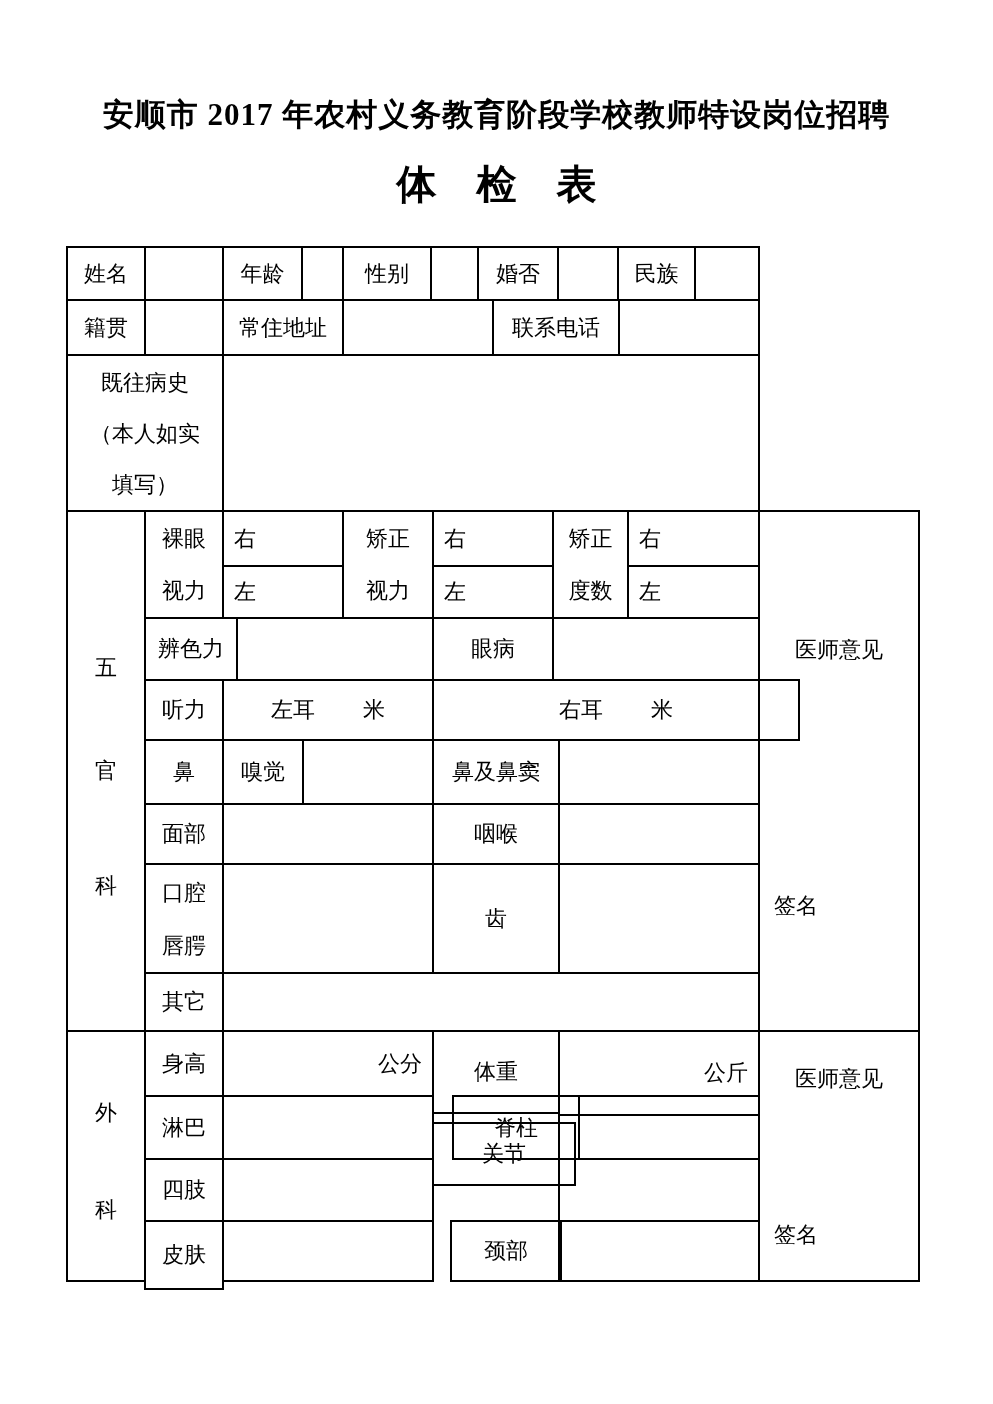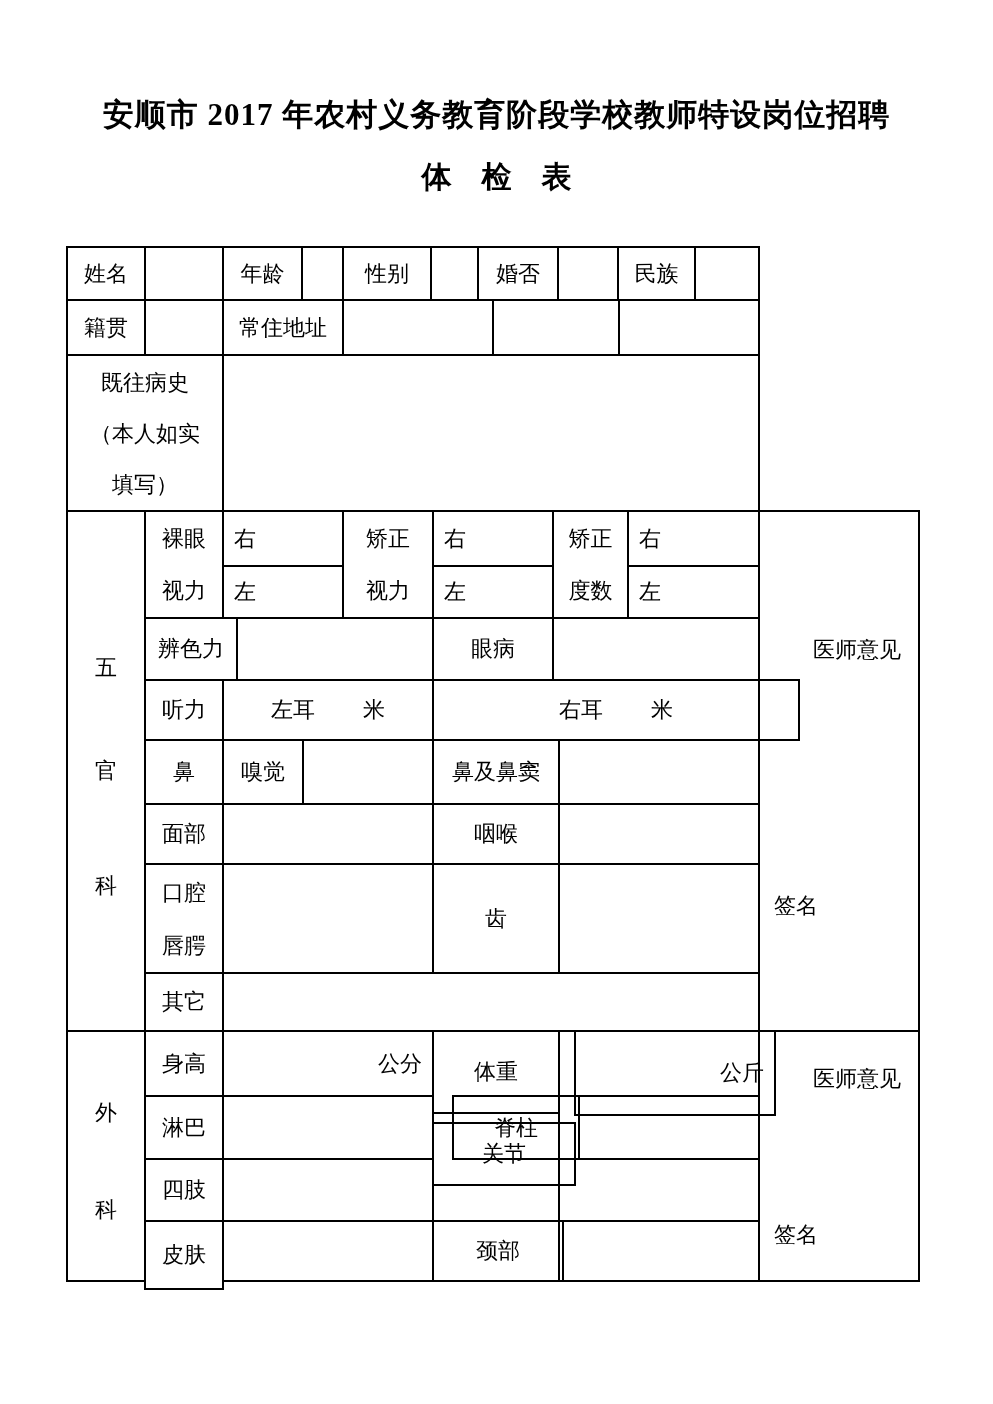--- a/index.html
+++ b/index.html
@@ -7,39 +7,39 @@
     position:relative; width:993px; height:1404px; background:#ffffff;
     font-family:"Liberation Serif","DejaVu Serif",serif; color:#000;
     overflow:hidden;
   }
   .title1 {
     position:absolute; top:94px; left:0; width:100%;
     text-align:center; font-size:31px; font-weight:bold; letter-spacing:1px;
   }
   .title2 {
     position:absolute; top:157px; left:0; width:100%;
-    text-align:center; font-size:30px; font-weight:bold;
+    text-align:center; font-size:40px; font-weight:bold;
   }
   .form-table { position:absolute; left:66px; top:246px; width:854px; height:1036px; }
   .cell {
     position:absolute; box-sizing:border-box; border:2px solid #000;
     display:flex; align-items:center; justify-content:center;
     font-size:22px; line-height:1; white-space:nowrap;
   }
   .pad-left { justify-content:flex-start; padding-left:10px; }
   .unit-right { justify-content:flex-end; padding-right:10px;align-items:center; }
   .stack { flex-direction:column; }
   .stack span { display:block; line-height:52px;text-align:center; }
   .stack.tight span { line-height:53px; }
   .hist span { line-height:51px; }
   .ear-cell { gap:48px; }
   .vcol { flex-direction:column; }
   .vcol span { position:absolute; left:0; width:100%; text-align:center; line-height:22px; }
   .side { display:block; }
-  .side .op { position:absolute; left:0; width:100%; text-align:center; line-height:22px;padding-left:18px; }
+  .side .op { position:absolute; left:0; width:100%; text-align:center; line-height:22px; }
   .side .sig { position:absolute; left:14px; line-height:22px; }
 </style>
 </head>
 <body>
 
 <div class="page">
 
   <div class="title1">安顺市 2017 年农村义务教育阶段学校教师特设岗位招聘</div>
   <div class="title2">体　检　表</div>
 
@@ -53,20 +53,21 @@
     <div class="cell" style="left:364px;top:0px;width:49px;height:55px"></div>
     <div class="cell" style="left:411px;top:0px;width:82px;height:55px">婚否</div>
     <div class="cell" style="left:491px;top:0px;width:62px;height:55px"></div>
     <div class="cell" style="left:551px;top:0px;width:79px;height:55px">民族</div>
     <div class="cell" style="left:628px;top:0px;width:66px;height:55px"></div>
 
     <div class="cell" style="left:0px;top:53px;width:80px;height:57px">籍贯</div>
     <div class="cell" style="left:78px;top:53px;width:80px;height:57px"></div>
     <div class="cell" style="left:156px;top:53px;width:122px;height:57px">常住地址</div>
     <div class="cell" style="left:276px;top:53px;width:152px;height:57px"></div>
+    <div class="cell" style="left:426px;top:53px;width:128px;height:57px">联系电话</div>
     <div class="cell" style="left:552px;top:53px;width:142px;height:57px"></div>
 
     <div class="cell stack hist" style="left:0px;top:108px;width:158px;height:158px">
       <span>既往病史</span>
       <span>（本人如实</span>
       <span>填写）</span>
     </div>
     <div class="cell" style="left:156px;top:108px;width:538px;height:158px"></div>
 
 
@@ -140,37 +141,37 @@
     <div class="cell vcol" style="left:0px;top:784px;width:80px;height:252px">
       <span style="top:70px">外</span>
       <span style="top:167px">科</span>
     </div>
 
     <div class="cell" style="left:78px;top:784px;width:80px;height:67px">身高</div>
     <div class="cell unit-right" style="left:156px;top:784px;width:212px;height:67px">
       <span>公分</span>
     </div>
     <div class="cell" style="left:366px;top:784px;width:128px;height:84px">体重</div>
-    <div class="cell unit-right" style="left:508px;top:784px;width:202px;height:86px">
+    <div class="cell unit-right" style="left:492px;top:784px;width:202px;height:86px">
       <span>公斤</span>
     </div>
 
     <div class="cell" style="left:78px;top:849px;width:80px;height:65px">淋巴</div>
     <div class="cell" style="left:156px;top:849px;width:212px;height:65px"></div>
     <div class="cell" style="left:386px;top:849px;width:128px;height:65px">脊柱</div>
     <div class="cell" style="left:492px;top:849px;width:202px;height:65px"></div>
 
     <div class="cell" style="left:78px;top:912px;width:80px;height:64px">四肢</div>
     <div class="cell" style="left:156px;top:912px;width:212px;height:64px"></div>
     <div class="cell" style="left:366px;top:876px;width:144px;height:64px">关节</div>
     <div class="cell" style="left:492px;top:912px;width:202px;height:64px"></div>
 
     <div class="cell" style="left:78px;top:974px;width:80px;height:70px">皮肤</div>
     <div class="cell" style="left:156px;top:974px;width:212px;height:62px"></div>
-    <div class="cell" style="left:366px;top:974px;width:132px;height:62px">颈部</div>
+    <div class="cell" style="left:384px;top:974px;width:112px;height:62px">颈部</div>
     <div class="cell" style="left:492px;top:974px;width:202px;height:62px"></div>
 
     <div class="cell side" style="left:692px;top:784px;width:162px;height:252px">
       <span class="op" style="top:36px">医师意见</span>
       <span class="sig" style="top:192px">签名</span>
     </div>
 
   </div>
 </div>
 

